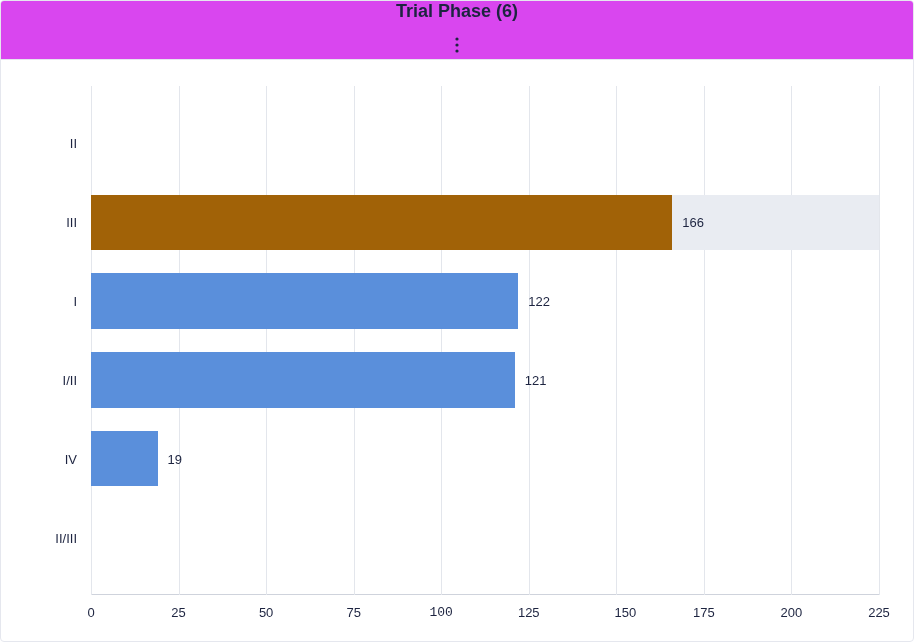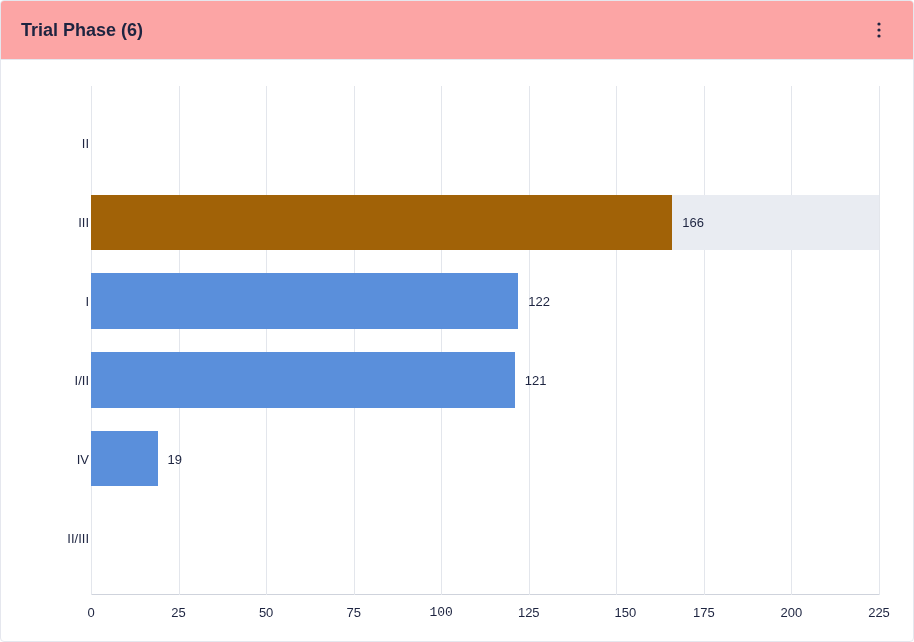--- a/index.html
+++ b/index.html
@@ -15,27 +15,28 @@
     width:914px;
     height:642px;
     box-sizing:border-box;
     border:1px solid #e5e7ee;
     border-radius:4px;
     overflow:hidden;
     display:flex;
     flex-direction:column;
   }
   .card-header{
-    background:#fca5a5;
+    background:#d946ef;
     border-bottom:1px solid #e5e7ee;
     display:flex;
     align-items:center;
     justify-content:space-between;
     padding:0 20px;
     height:58px;
+    flex-direction:column;
   }
   .card-title{
     font-weight:700;
     font-size:18px;
     color:#1d2440;
   }
   .menu-btn{
     width:28px;
     height:28px;
     border:none;
@@ -106,21 +107,21 @@
     top:50%;
     transform:translateY(-50%);
     margin-left:10px;
     font-size:13px;
     color:#1d2440;
     white-space:nowrap;
   }
   .y-tick-label{
     position:absolute;
     right:100%;
-    margin-right:2px;
+    margin-right:14px;
     transform:translateY(-50%);
     font-size:13px;
     color:#1d2440;
     white-space:nowrap;
   }
 </style>
 </head>
 <body>
 
 <div class="card">

